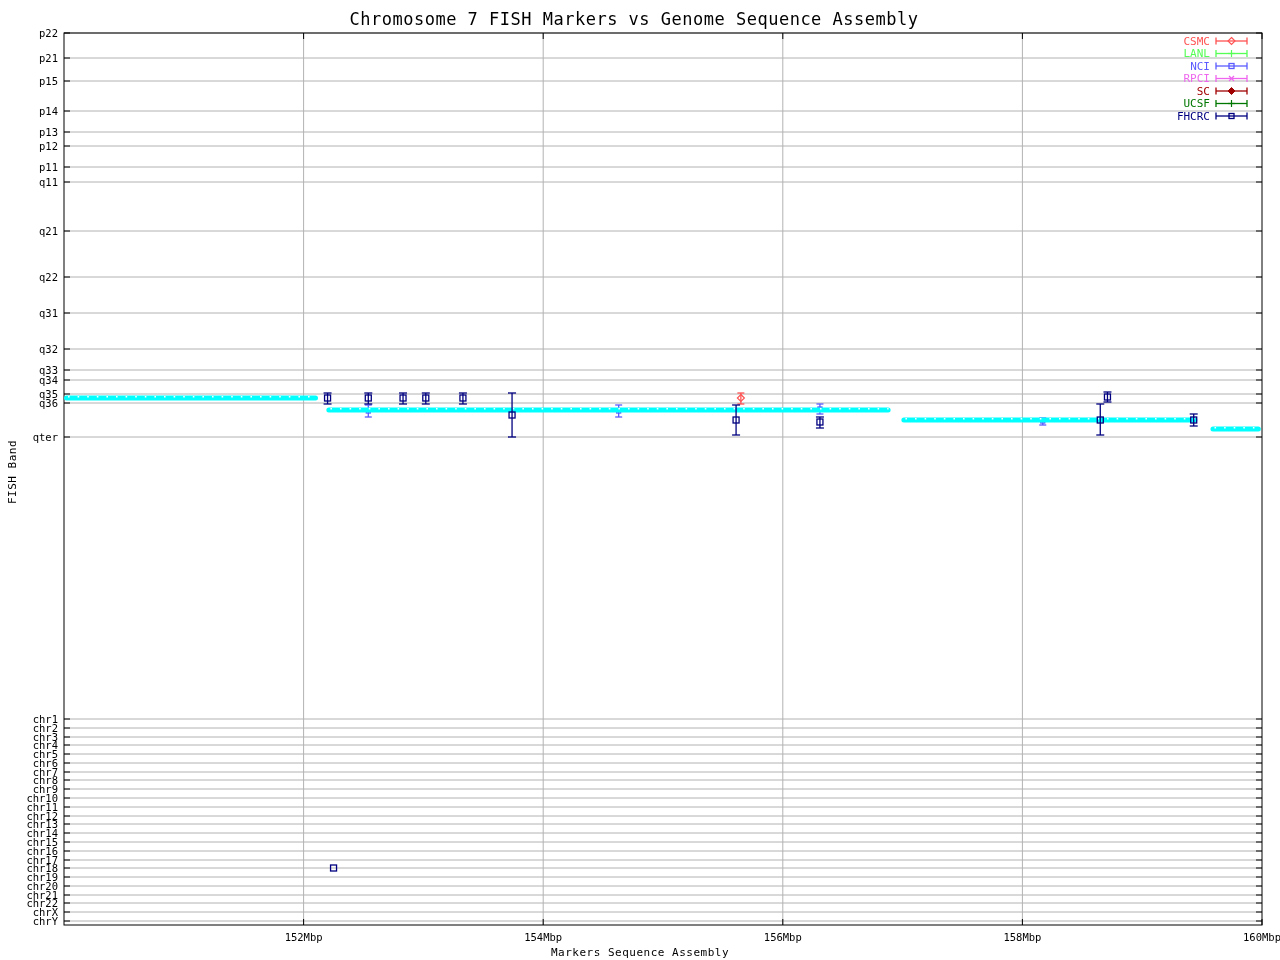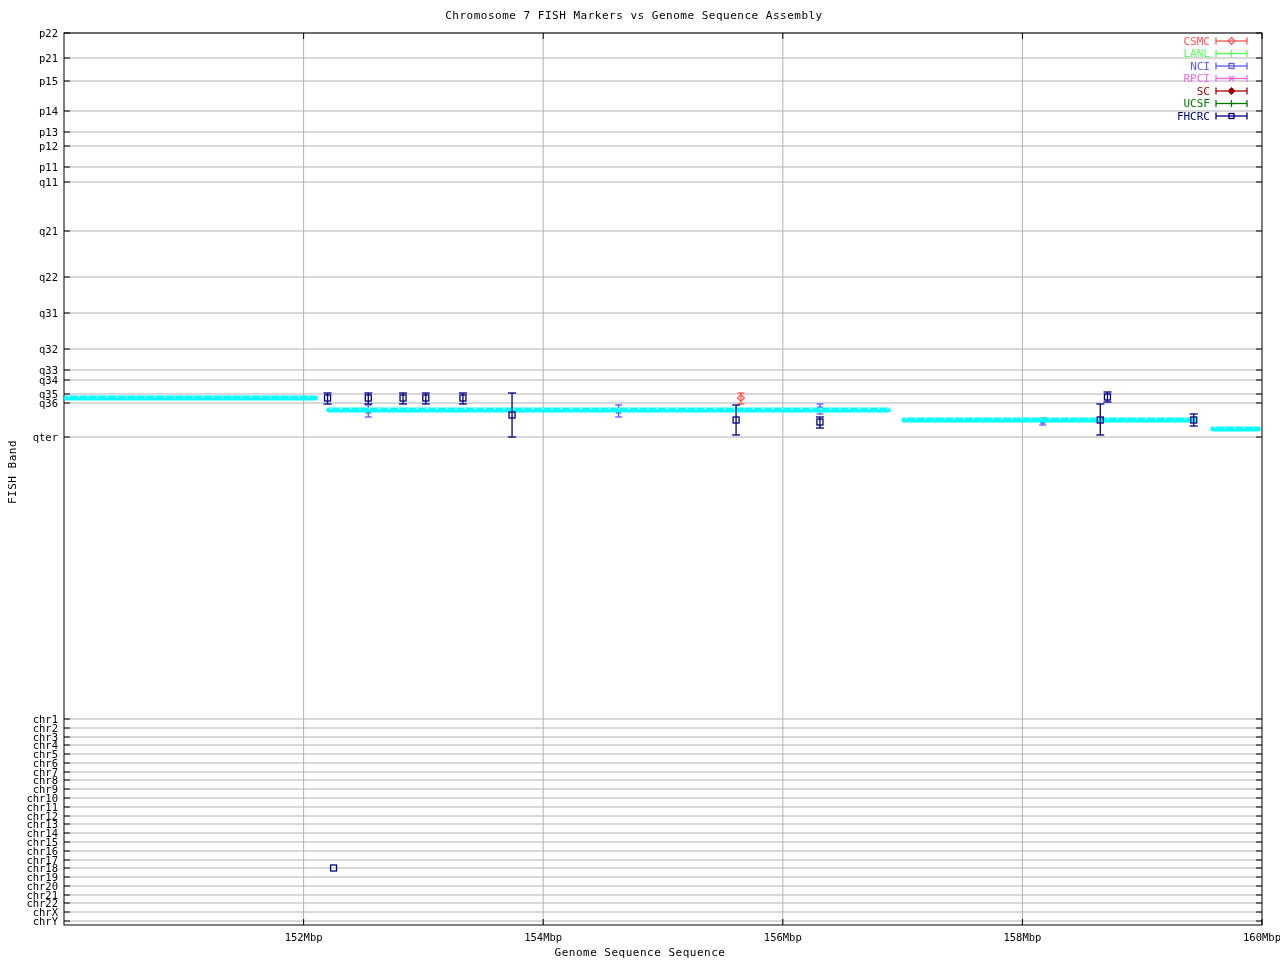--- a/index.html
+++ b/index.html
@@ -1,31 +1,31 @@
 <!DOCTYPE html>
 <html><head>
 <meta charset="utf-8">
 <style>
   html,body{margin:0;padding:0;background:#ffffff;}
   body{width:1280px;height:960px;position:relative;overflow:hidden;
        font-family:"DejaVu Sans Mono",monospace;color:#000;}
   .title{position:absolute;left:0;right:12px;top:9px;text-align:center;
-         font-size:11px;letter-spacing:0.5px;}
+         font-size:17px;letter-spacing:0.5px;}
   .xlabel{position:absolute;left:0;right:0;top:946px;text-align:center;
           font-size:11px;letter-spacing:0.5px;}
   .ylabel{position:absolute;left:12px;top:472px;font-size:11px;white-space:nowrap;
           transform:translate(-50%,-50%) rotate(-90deg);letter-spacing:0.5px;}
   svg{position:absolute;left:0;top:0;}
   text{font-family:"DejaVu Sans Mono",monospace;}
 </style>
 </head>
 <body>
 
 <div class="title">Chromosome 7 FISH Markers vs Genome Sequence Assembly</div>
-<div class="xlabel">Genome Sequence Sequence</div>
+<div class="xlabel">Markers Sequence Assembly</div>
 <div class="ylabel">FISH Band</div>
 
 <svg id="plot" width="1280" height="960">
     <line x1="64" y1="33" x2="1262" y2="33" stroke="#b2b2b2" stroke-width="1"></line>
     <line x1="64" y1="33" x2="70" y2="33" stroke="#000000" stroke-width="1"></line>
     <line x1="1262" y1="33" x2="1256" y2="33" stroke="#000000" stroke-width="1"></line>
     <text x="58" y="36.5" text-anchor="end" fill="#000" font-size="10.5px">p22</text>
     <line x1="64" y1="58" x2="1262" y2="58" stroke="#b2b2b2" stroke-width="1"></line>
     <line x1="64" y1="58" x2="70" y2="58" stroke="#000000" stroke-width="1"></line>
     <line x1="1262" y1="58" x2="1256" y2="58" stroke="#000000" stroke-width="1"></line>

